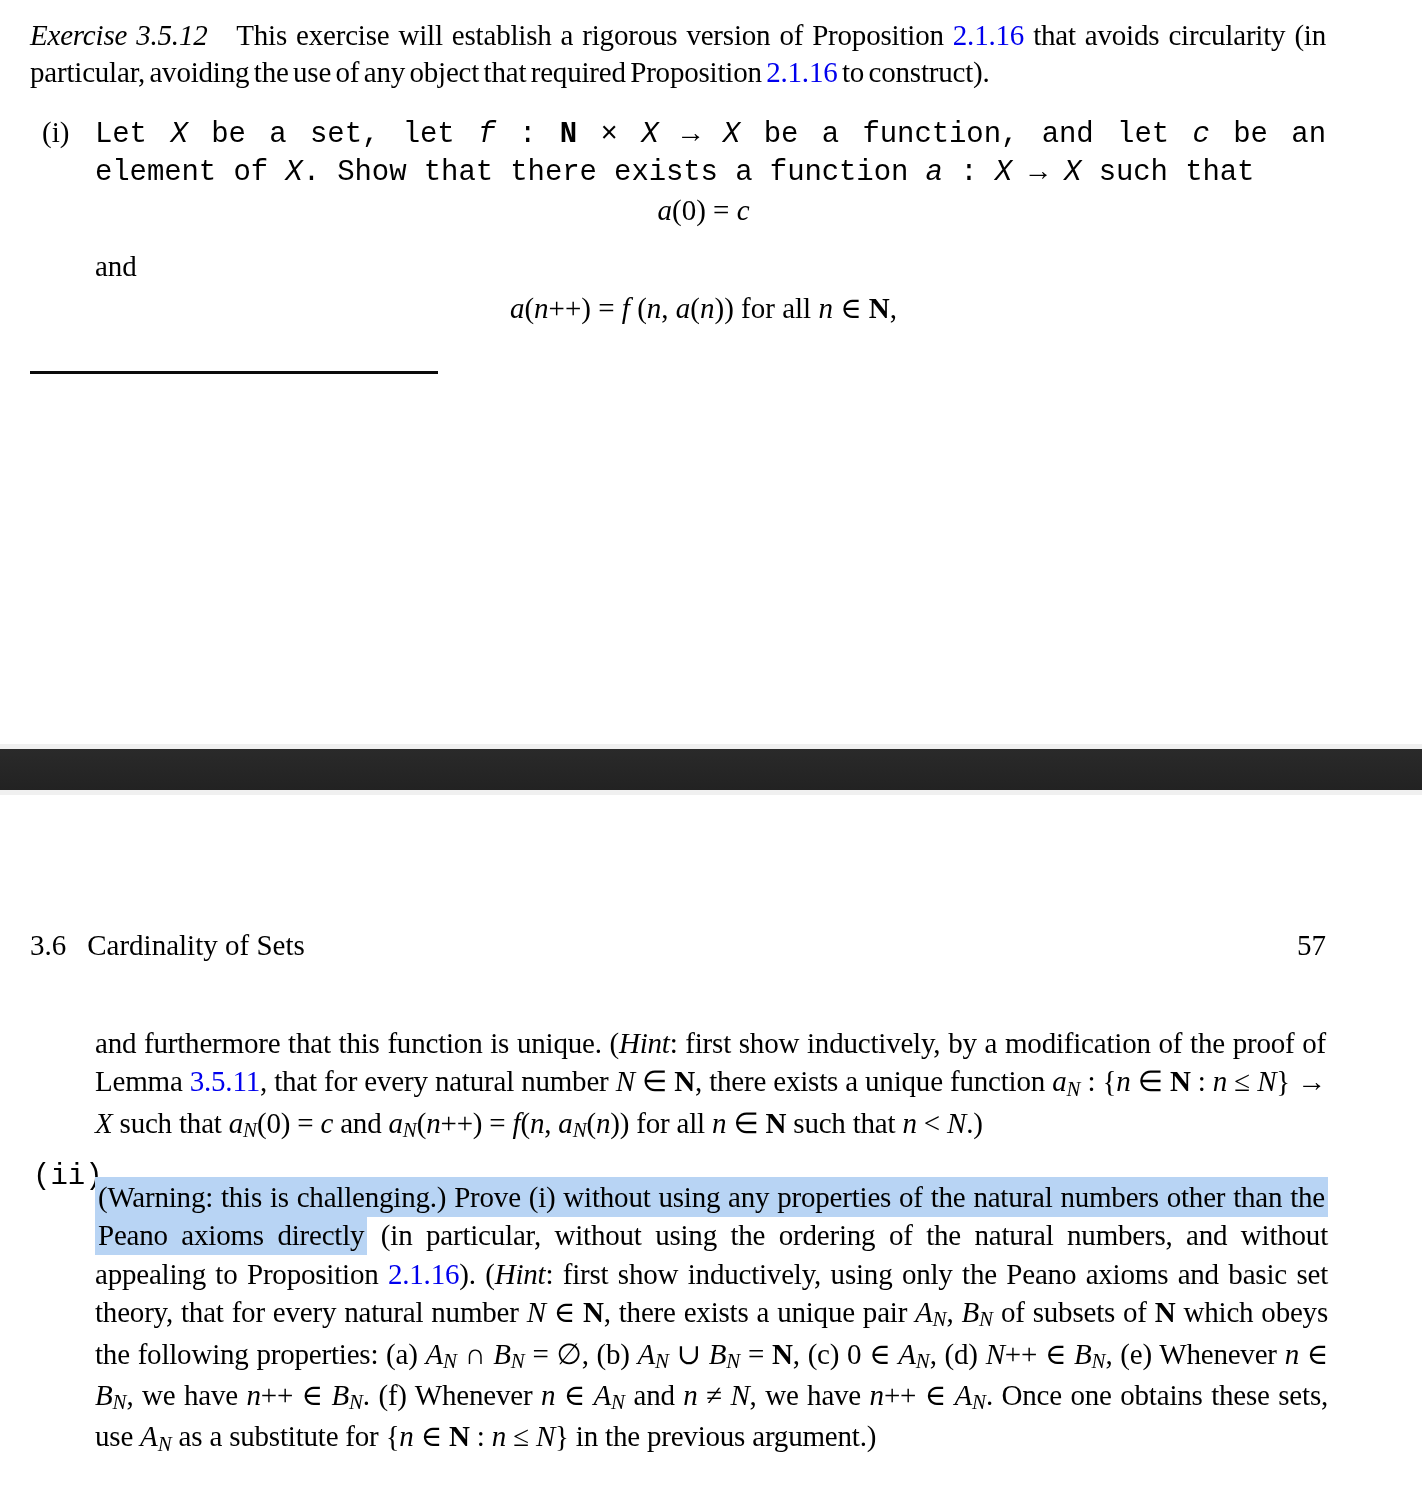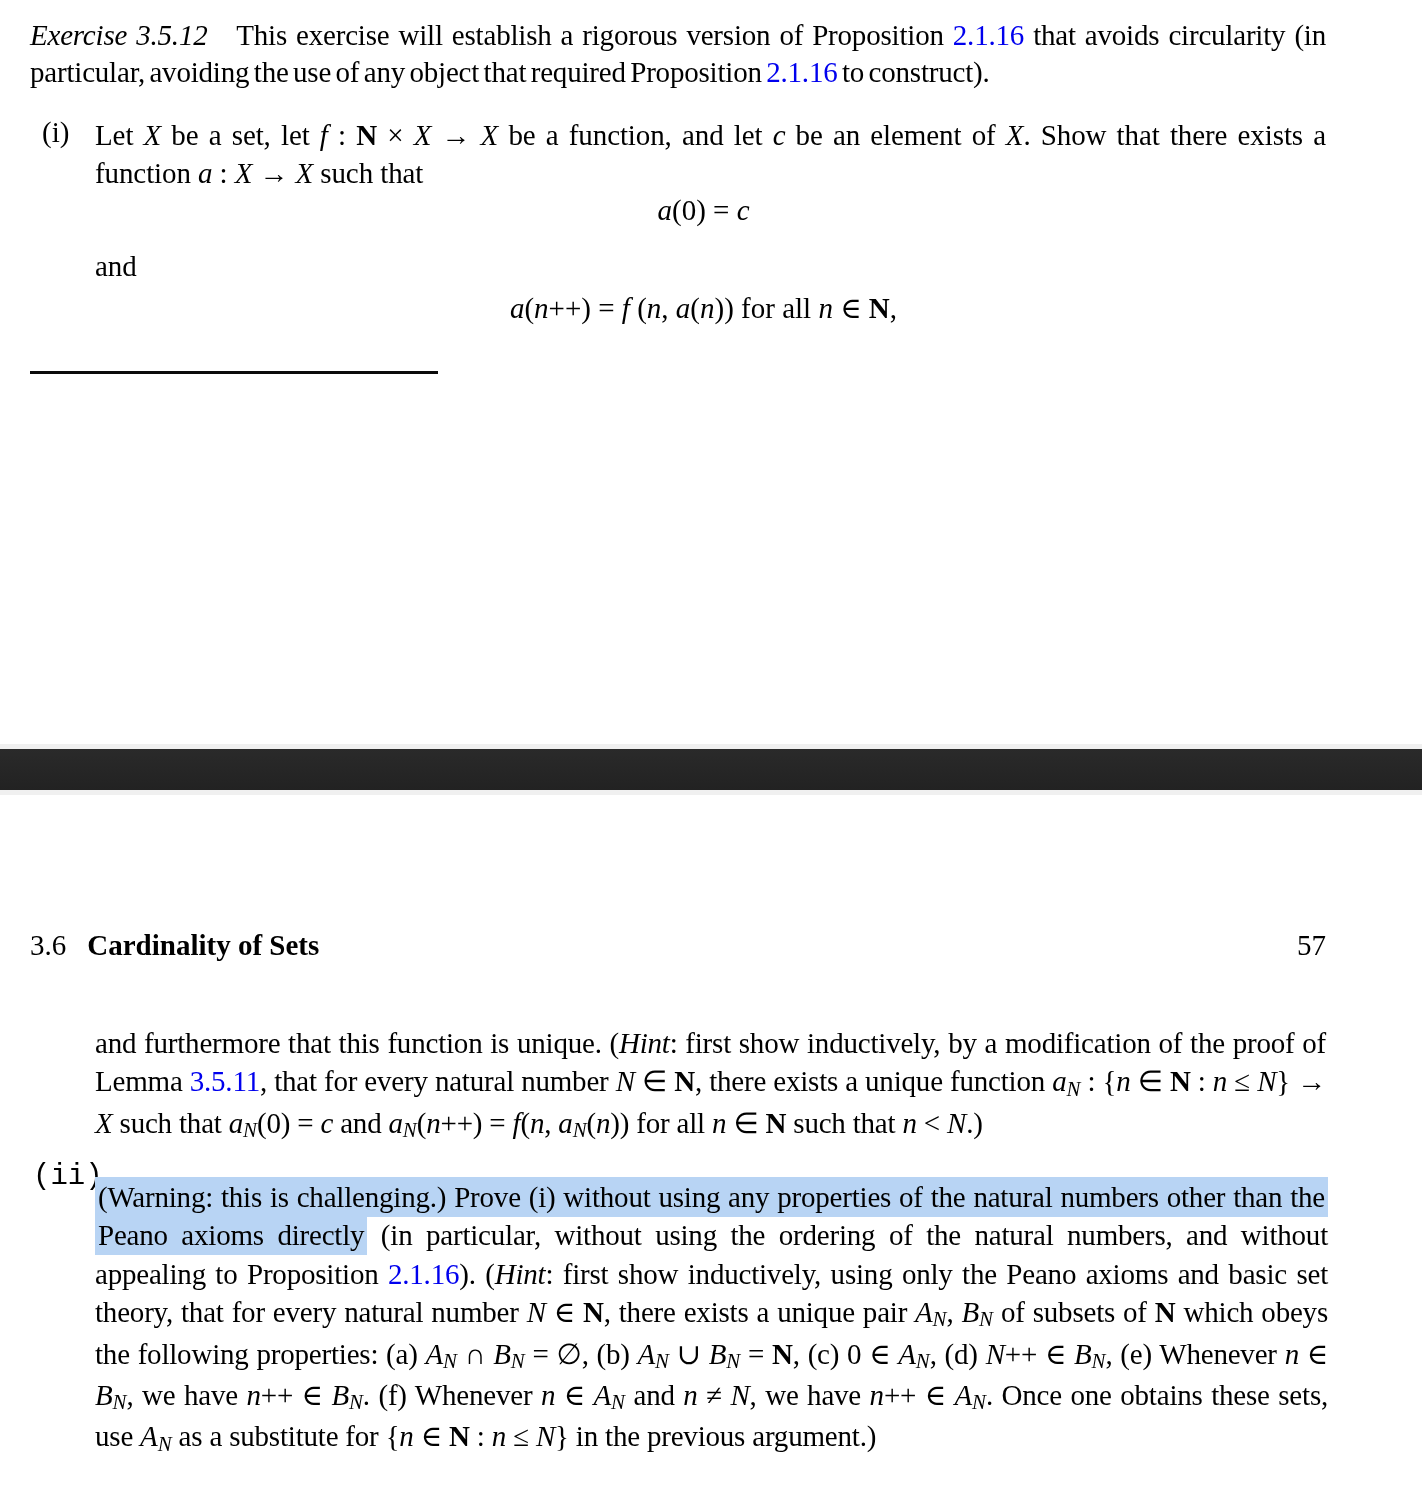--- a/index.html
+++ b/index.html
@@ -3,31 +3,31 @@
 <meta charset="utf-8">
 <style>
   html,body{margin:0;padding:0;background:#fff;}
   .canvas{
     position:relative;width:1422px;height:1502px;background:#fff;overflow:hidden;
     font-family:"Liberation Serif","DejaVu Serif",serif;font-size:29px;color:#000;
   }
   .para{margin:0;text-align:justify;}
   .intro{position:absolute;left:30px;top:17px;width:1296px;line-height:37px;word-spacing:-2.6px;letter-spacing:-0.2px;}
   .label-i{position:absolute;left:42px;top:116px;}
-  .body-i{position:absolute;left:95px;top:116px;width:1231px;line-height:38px;letter-spacing:-0.1px;}
+  .body-i{position:absolute;left:95px;top:116px;width:1231px;line-height:38px;letter-spacing:-0.1px;font-family:Liberation Mono, monospace;}
   .equation{position:absolute;left:87px;width:1231px;text-align:center;margin:1px;}
   .eq1{top:193px;}
   .eq2{top:290px;}
   .and-word{position:absolute;left:95px;top:250px;}
   .fn-rule{position:absolute;left:30px;top:371px;width:408px;height:3px;background:#0a0a0a;}
   .footnote{position:absolute;left:30px;top:397px;width:1296px;line-height:41px;}
   .page-gap{position:absolute;left:0;top:744px;width:1422px;height:51px;background:var(--gap-bg,#f0f0f0);}
   .gap-bar{position:absolute;left:0;top:5px;width:100%;height:41px;background:linear-gradient(180deg,#2a2a2a,#222222);}
   .running-header{position:absolute;left:30px;top:929px;width:1296px;display:flex;align-items:center;}
-  .sec-title{margin-left:21px;font-weight:bold;}
+  .sec-title{margin-left:21px;}
   .hdr-spacer{flex:1;}
   .cont-para{position:absolute;left:95px;top:1024px;width:1231px;line-height:38.4px;letter-spacing:-0.2px;font-family:Liberation Serif, serif;}
   .label-ii{position:absolute;left:33px;top:1160px;font-family:Liberation Mono, monospace;}
   .body-ii{position:absolute;left:95px;top:1178px;width:1233px;line-height:38.4px;letter-spacing:-0.2px;}
   .run-i{font-style:italic;}
   .run-b{font-weight:bold;}
   .run-link{color:var(--link,#0000EE);cursor:pointer;}
   .run-sub{font-size:0.72em;font-style:italic;position:relative;top:0.2em;letter-spacing:0;}
   .run-sup{font-size:0.72em;position:relative;top:-0.5em;}
   .run-hl{background:var(--hl,#B8D4F4);padding:4px 3px;-webkit-box-decoration-break:clone;box-decoration-break:clone;}

